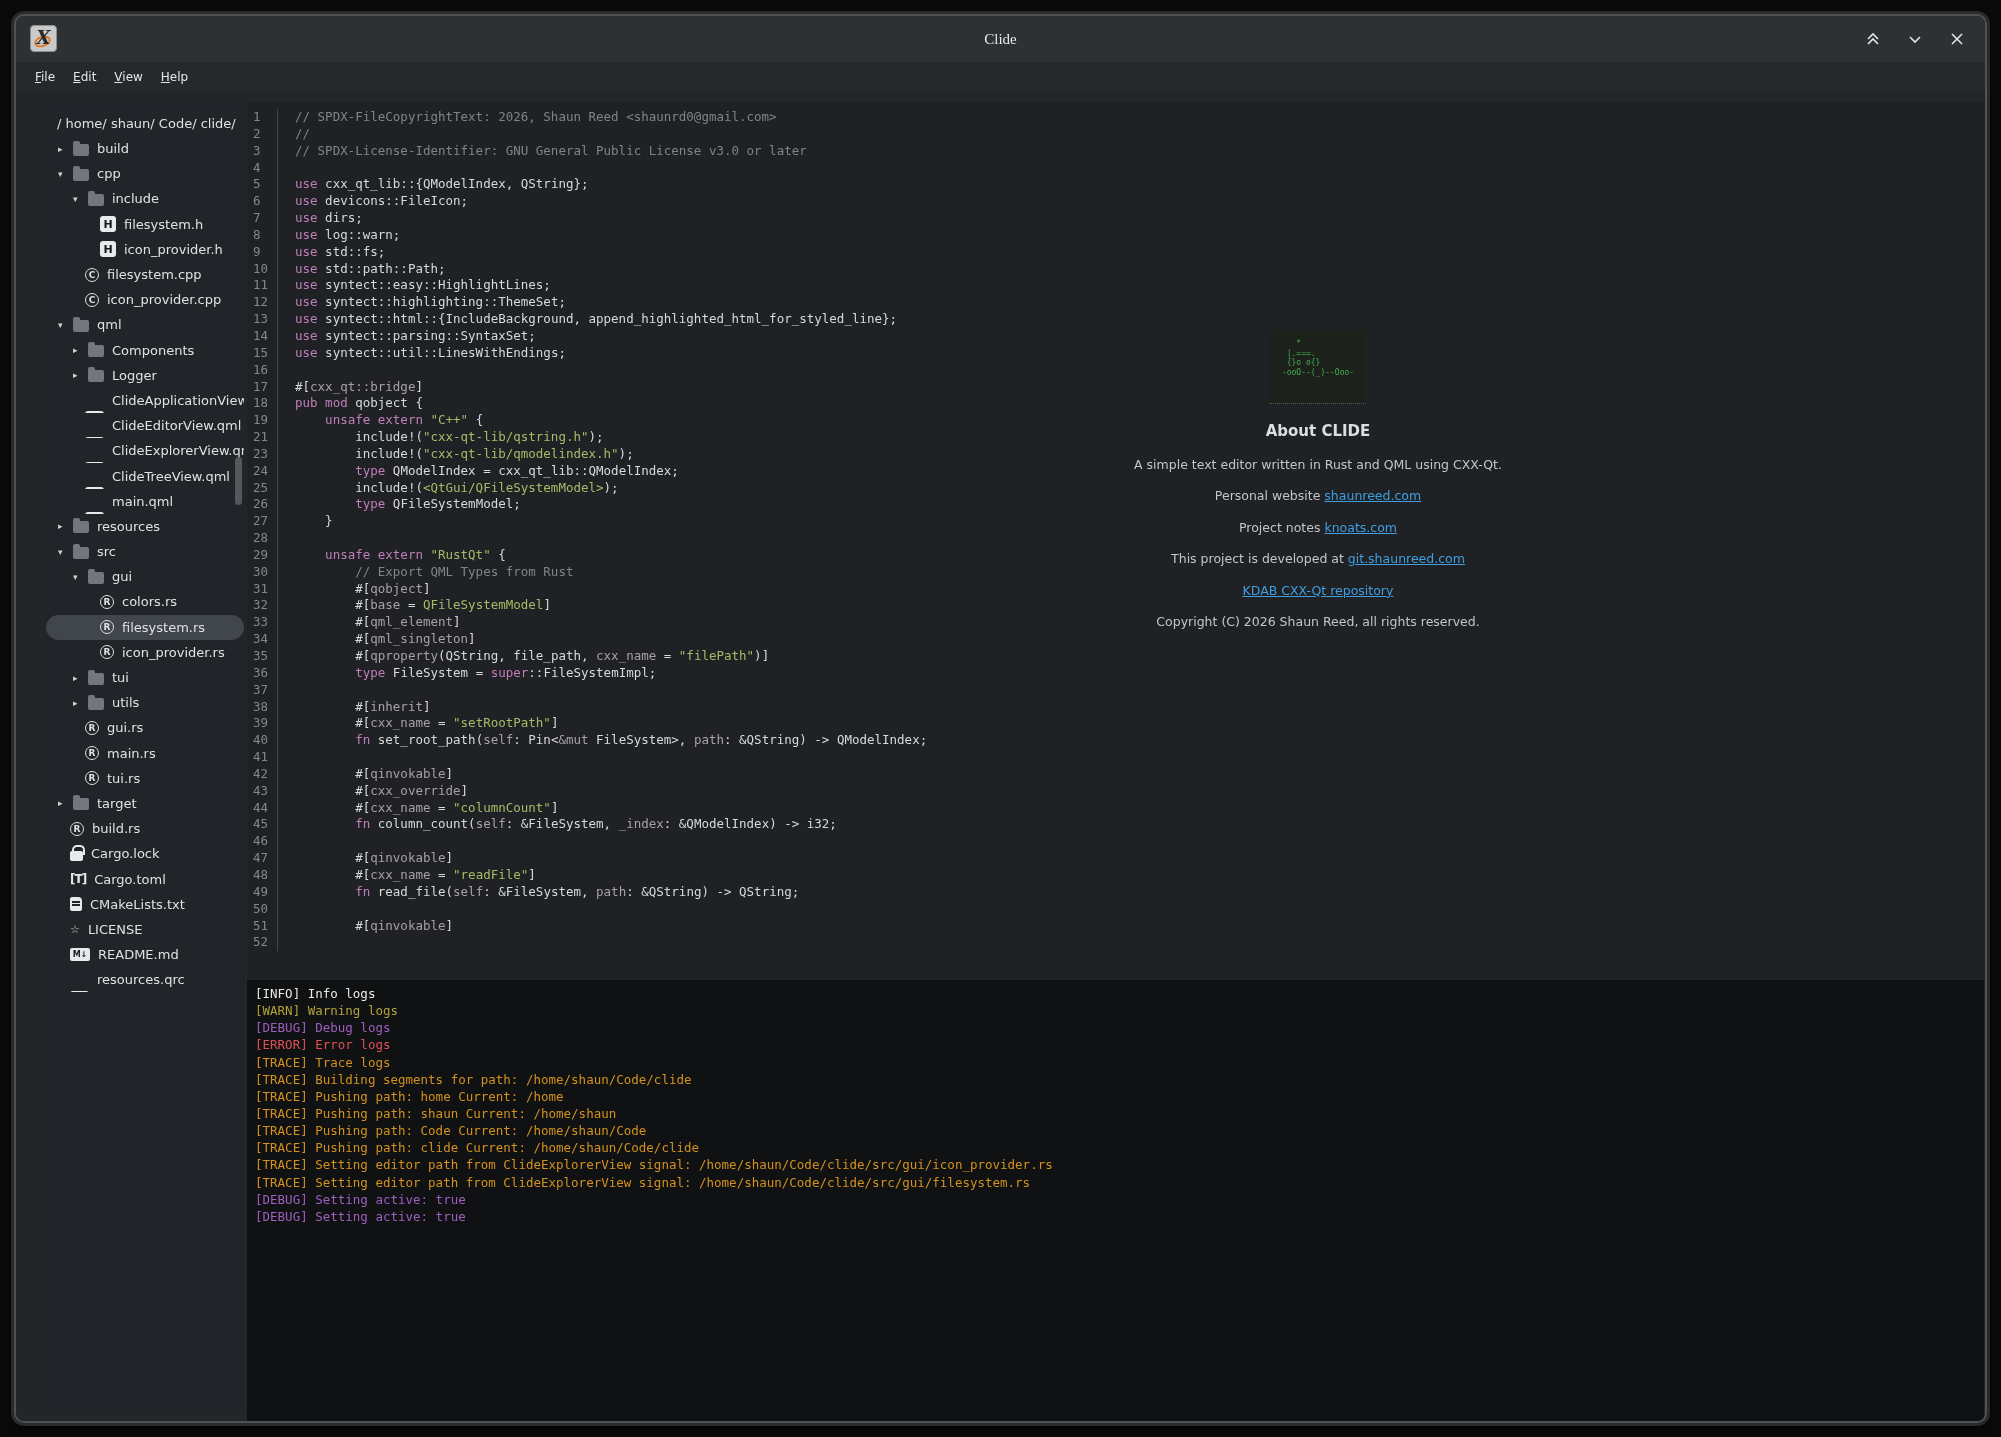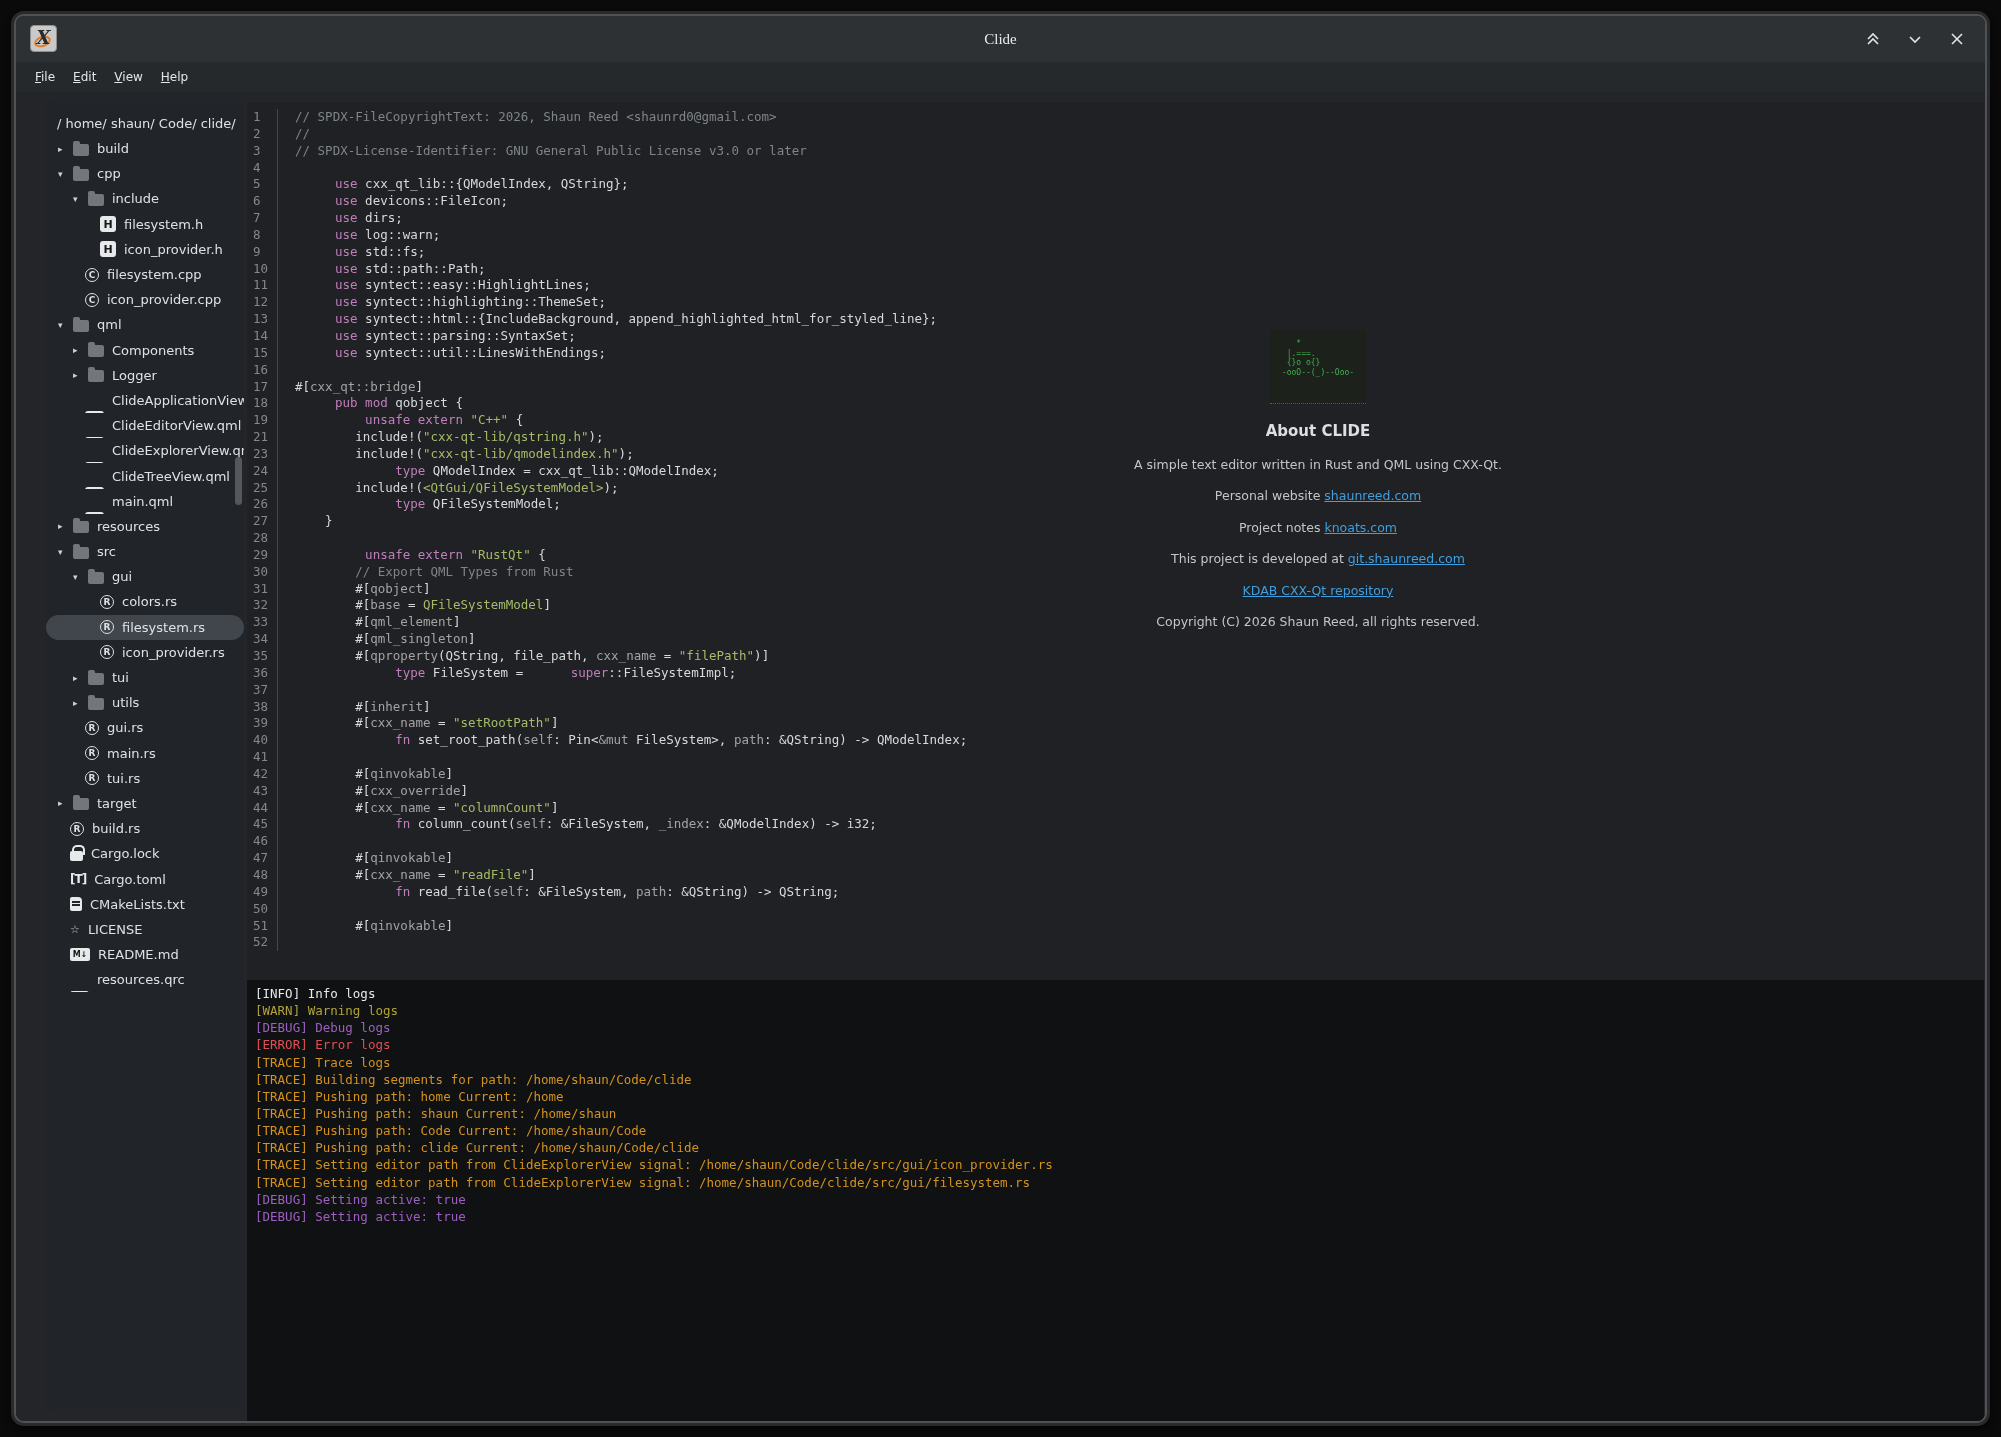--- a/index.html
+++ b/index.html
@@ -53,21 +53,21 @@
   .tree-label { overflow:hidden; }
   .tree-scrollbar { position:absolute; right:3px; top:355px; width:7px; height:48px; background:#54575c; border-radius:4px; }
   
   .editor { position:absolute; left:231px; top:10px; width:1737px; height:878px; background:#1f2124;
     border-radius:4px; overflow:hidden; font-family:"DejaVu Sans Mono", monospace; font-size:12.5px; }
   .code-area { position:absolute; inset:0; padding-top:7px; }
   .code-line { display:flex; height:16.85px; line-height:16.85px; white-space:pre; }
   .gutter-num { flex:0 0 30px; text-align:left; padding-left:6px; color:#84888d; }
   .code-text { border-left:1px solid #43464b; padding-left:17px; color:#d7d9db; }
   .tok-c { color:#7f8489; } 
-  .tok-k { color:#bf7fba;margin-left:40px; } 
+  .tok-k { color:#bf7fba; } 
   .tok-s { color:#a6bb68; } 
   .tok-r { color:#a3a3a3; } 
   .tok-p { color:#d7d9db; } 
   
   .about { position:absolute; left:771px; top:228px; width:600px; text-align:center;
     font-family:"DejaVu Sans", sans-serif; color:#c3c5c7; font-size:12.5px; }
   .ascii-box { display:inline-block; background:#1c211c; border-bottom:1px dotted #565a56; padding:9px 12px 26px 12px;
     font-family:"DejaVu Sans Mono", monospace; font-size:8px; line-height:9.5px; color:#43b14e; text-align:left; }
   .ascii-box pre { font-family:inherit; }
   .about-title { margin-top:18px; font-size:15px; font-weight:bold; color:#dcdee0; }

